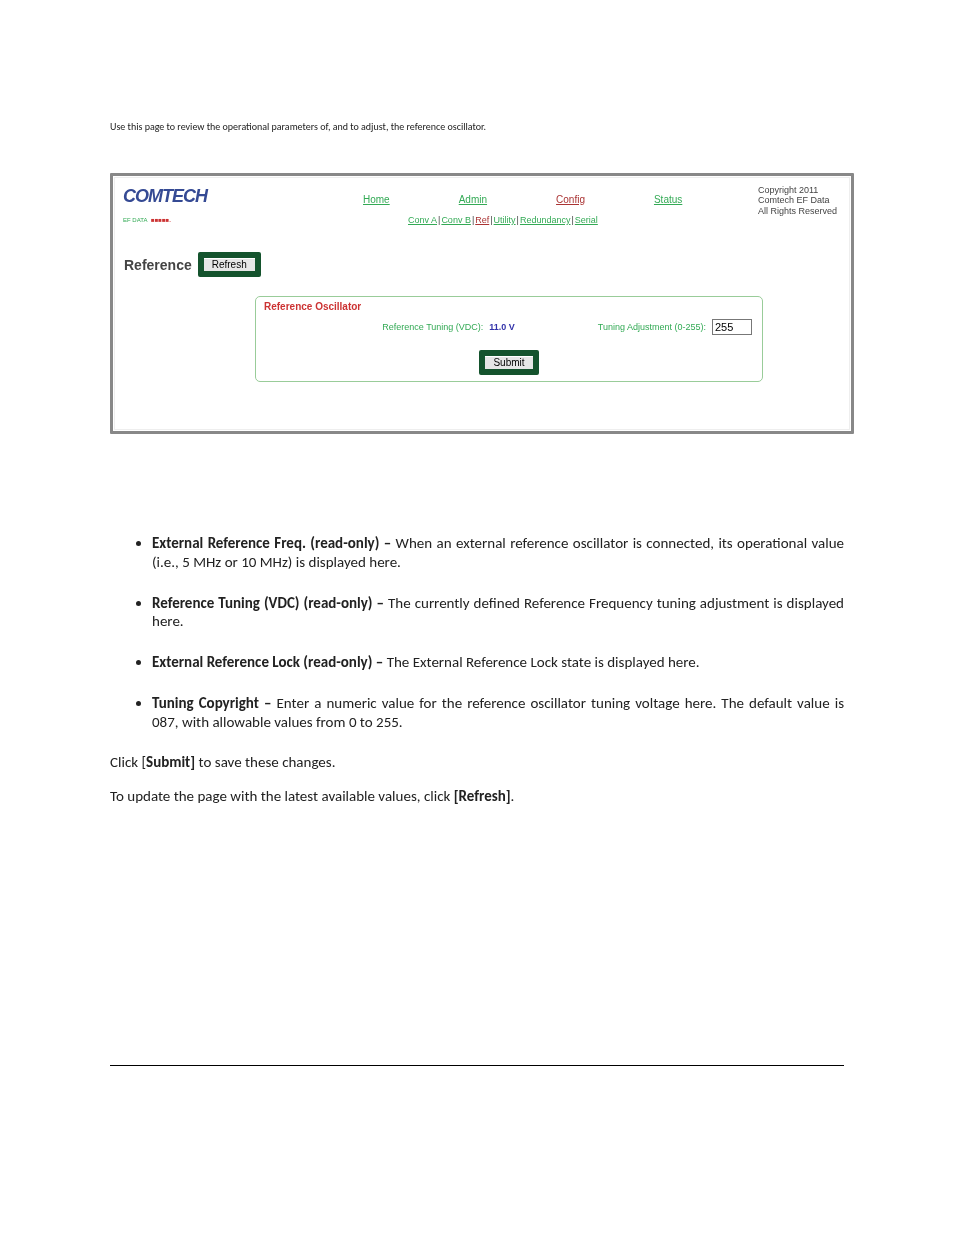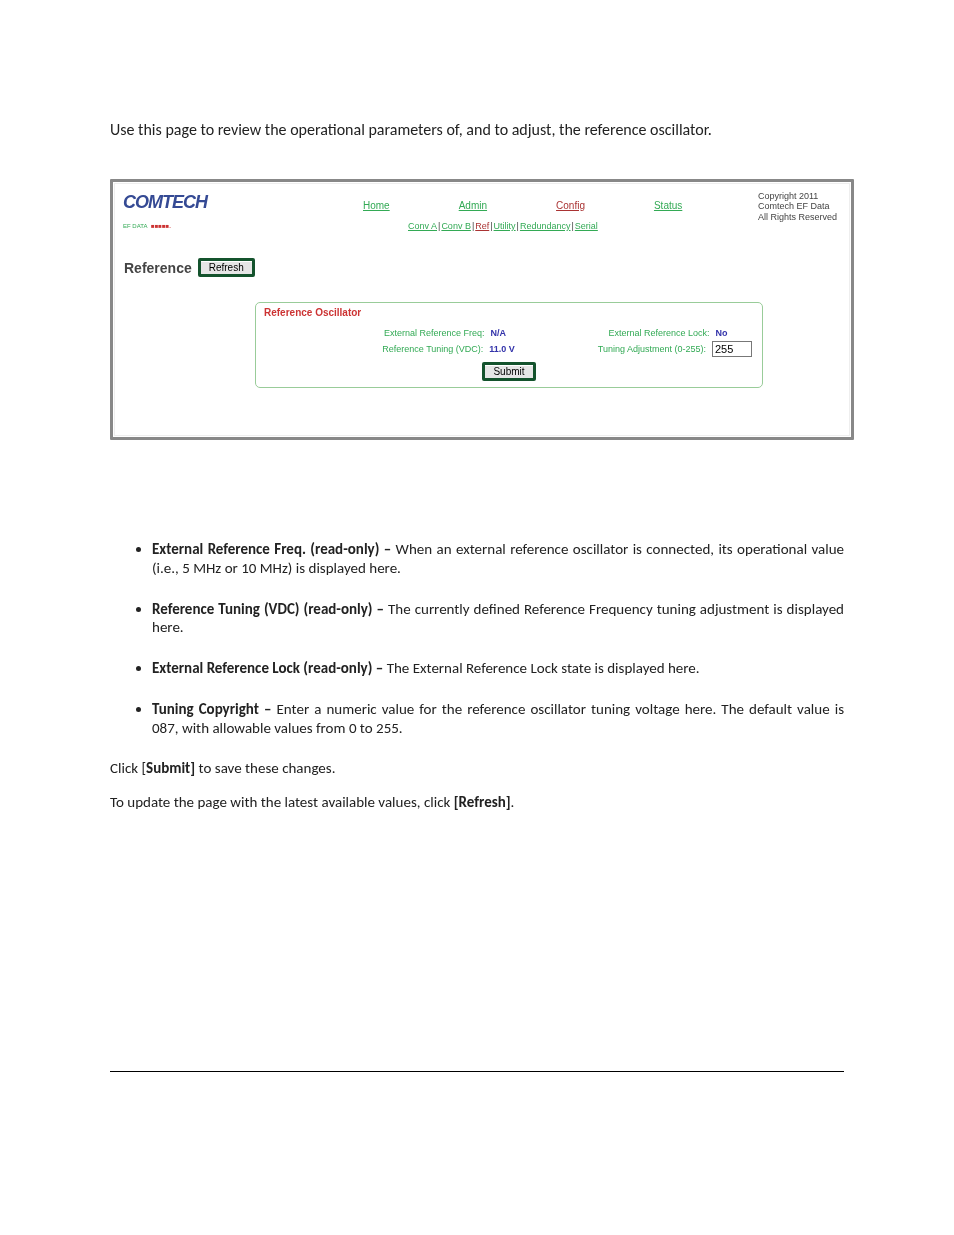--- a/index.html
+++ b/index.html
@@ -1,19 +1,19 @@
 <!DOCTYPE html>
 <html><head>
 <meta charset="utf-8">
 <style>
   html,body{margin:0;padding:0;background:#fff;}
   body{font-family:"Calibri","Segoe UI",Arial,sans-serif;color:#000;
        width:954px;min-height:1235px;box-sizing:border-box;}
   .page{padding:120px 110px 40px 110px;}
-  .intro{font-size:16px;color:#222;margin-bottom:40px;}
+  .intro{font-size:10px;color:#222;margin-bottom:40px;}
   .shot{border:3px solid #888;border-radius:1px;background:#fff;
         width:738px;height:255px;position:relative;margin-bottom:100px;}
   .shot-inner{position:absolute;inset:1px;background:#fff;
               border:1px solid #eee;}
   .header-bar{position:absolute;left:0;right:0;top:0;height:62px;
               background:#fff;}
   .copyright{position:absolute;right:12px;top:7px;
              font-family:Verdana,Arial,sans-serif;font-size:9px;
              color:#444;line-height:1.15;margin-left:20px;}
   .logo{position:absolute;left:8px;top:8px;width:130px;height:28px;}
@@ -31,21 +31,21 @@
   .nav a:first-child{border-left:none;}
   .subnav{position:absolute;left:292px;top:37px;
           font-family:Verdana,Arial,sans-serif;font-size:9px;color:#3a5;}
   .subnav a{color:#3a5;text-decoration:underline;margin:0 1px;}
   .subnav a.active{color:#a33;}
   .subnav span.pipe{color:#444;margin:0 0px;}
   .ref-row{position:absolute;left:9px;top:74px;display:flex;align-items:center;}
   .ref-title{font-family:Arial,sans-serif;font-weight:bold;
              font-size:14px;color:#444;margin-right:6px;}
   .btn{font-family:Arial,sans-serif;font-size:10px;
-       background:#e6e6e6;border:3px solid #14532d;padding:1px 8px;
+       background:#e6e6e6;border:6px solid #14532d;padding:1px 8px;
        border-radius:2px;box-shadow:inset 0 1px 0 #fff;}
   .panel{position:absolute;left:140px;top:118px;width:508px;height:86px;
          border:1px solid #9c9;border-radius:5px;background:#fff;
          box-sizing:border-box;}
   .panel-title{position:absolute;left:8px;top:4px;
                font-family:Verdana,Arial,sans-serif;font-size:10px;
                font-weight:bold;color:#c33;}
   .fields{position:absolute;left:110px;top:22px;right:10px;
           font-family:Verdana,Arial,sans-serif;font-size:9px;color:#3a5;}
   .fld-row{display:flex;align-items:center;height:16px;}
@@ -100,27 +100,20 @@
 
       <div class="ref-row">
         <span class="ref-title">Reference</span>
         <button class="btn">Refresh</button>
       </div>
 
       <div class="panel">
         <div class="panel-title">Reference Oscillator</div>
         <div class="fields">
           <div class="fld-row">
-            <span class="lbl">External Reference Freq:</span>
-            <span class="val">N/A</span>
-            <span style="width:40px;"></span>
-            <span class="lbl2">External Reference Lock:</span>
-            <span class="val2">No</span>
-          </div>
-          <div class="fld-row">
             <span class="lbl">Reference Tuning (VDC):</span>
             <span class="val">11.0 V</span>
             <span style="width:40px;"></span>
             <span class="lbl2">Tuning Adjustment (0-255):</span>
             <input class="input-box" value="255" style="">
           </div>
         </div>
         <div class="submit-row">
           <button class="btn">Submit</button>
         </div>

